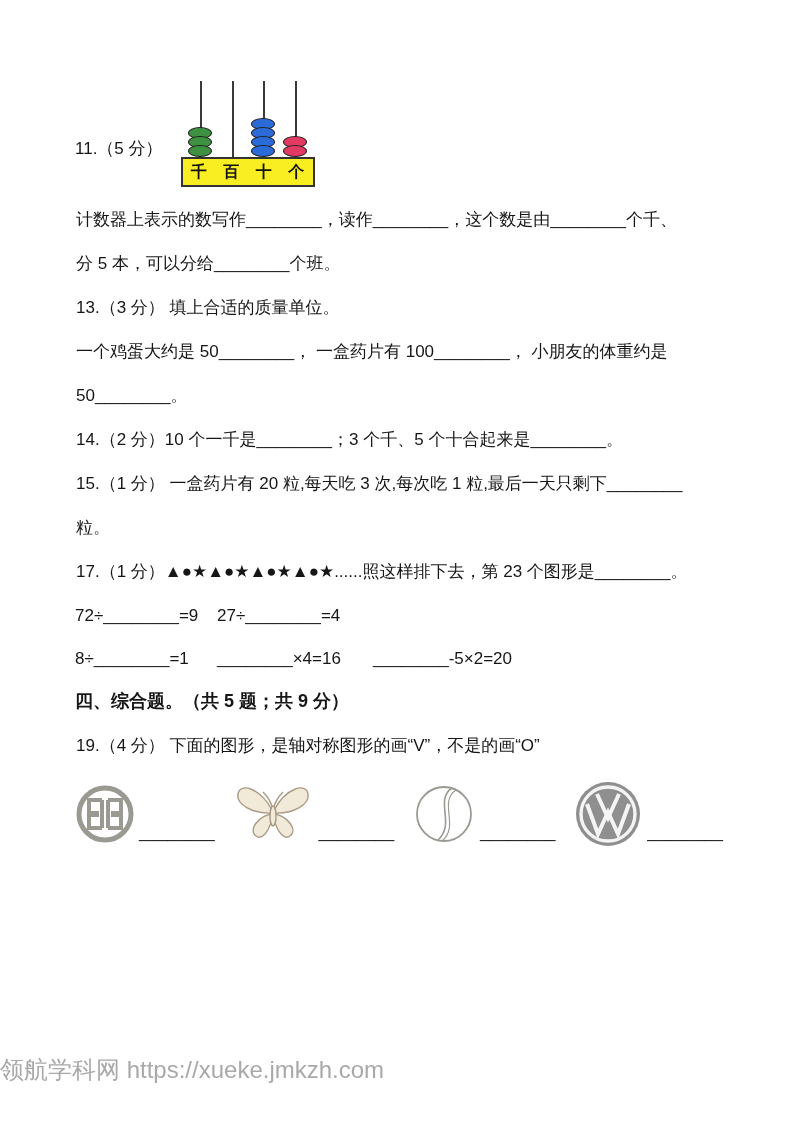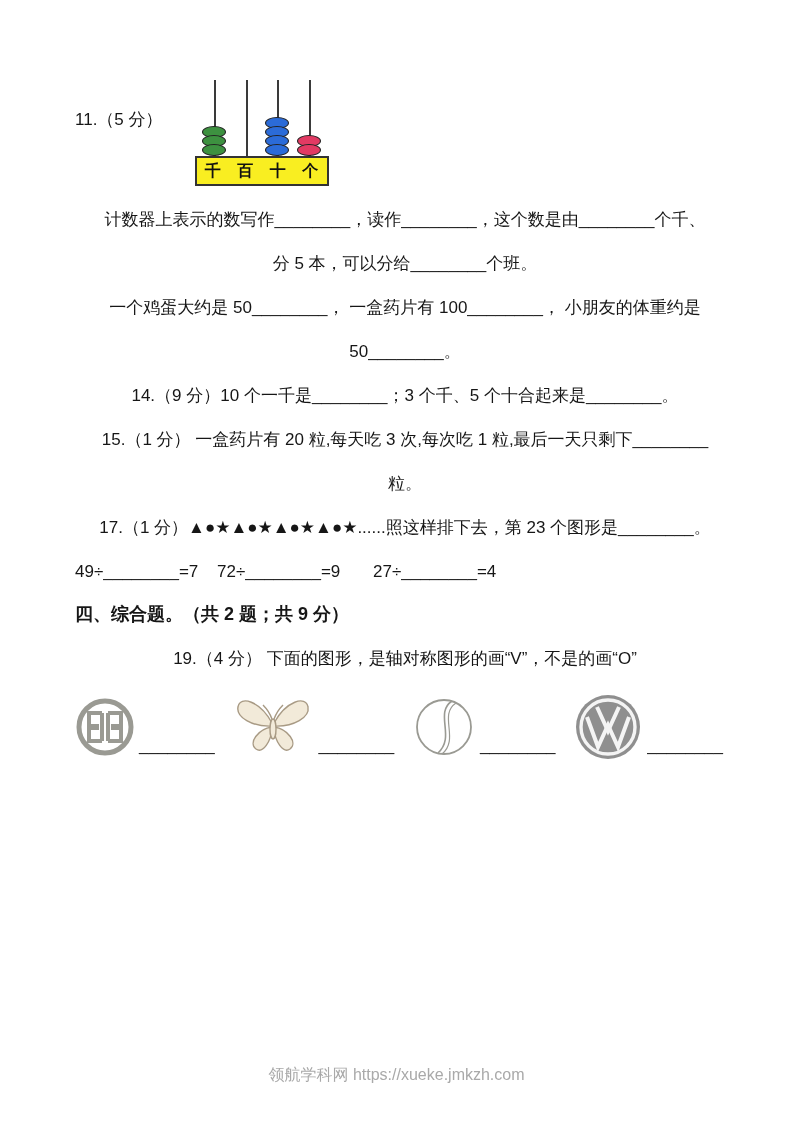--- a/index.html
+++ b/index.html
@@ -6,37 +6,37 @@
   .page{
     position:relative;
     width:793px;height:1122px;
     background:#ffffff;
     font-family:"Liberation Sans","DejaVu Sans",sans-serif;
     color:#161616;
     box-sizing:border-box;
     padding:80px 58px 0 75px;
     overflow:hidden;
   }
-  p.line{margin:1px;line-height:43px;font-size:17px;text-align:center;}
-  .q11-row{display:flex;gap:20px;height:108px;margin-bottom:10px;}
+  p.line{margin:1px;line-height:43px;font-size:17px;}
+  .q11-row{display:flex;align-items:center;gap:6px;height:108px;margin-bottom:10px;}
   .q11-label{font-size:17px;white-space:nowrap;padding-top:28px;}
   
   .abacus{position:relative;width:134px;height:106px;margin-left:12px;}
   .ab-cols{position:absolute;left:4px;top:0;width:126px;height:76px;display:flex;}
   .ab-col{position:relative;flex:1;display:flex;flex-direction:column;justify-content:flex-end;align-items:center;}
   .ab-rod{position:absolute;left:50%;top:0;width:2px;height:76px;background:#3a3a3a;}
   .ab-bead{position:relative;width:24px;height:12px;border-radius:50%;border:1.5px solid #222;margin-top:-3px;box-sizing:border-box;}
   .ab-base{position:absolute;left:0;bottom:0;width:134px;height:30px;border:2px solid #333;box-sizing:border-box;display:flex;justify-content:space-around;align-items:center;font-weight:bold;font-size:16px;color:#111;}
   .book-icon-wrap{display:inline-block;vertical-align:middle;margin:0 6px;}
   .eq-grid{display:grid;grid-template-columns:142px 156px auto;line-height:43px;font-size:17px;}
   .section-title{margin:0;line-height:43px;font-size:18px;font-weight:bold;}
   .logos-row{display:flex;justify-content:space-between;align-items:center;width:648px;height:86px;margin:4px 0 2px 0;}
   .logo-item{display:flex;align-items:center;}
   .logo-blank{font-size:17px;margin-top:38px;margin-left:4px;letter-spacing:0;}
-  .footer{position:absolute;left:0;bottom:36px;width:100%;text-align:center;color:#a9a9a9;font-size:16px;}
+  .footer{position:absolute;left:0;bottom:36px;width:100%;text-align:left;color:#a9a9a9;font-size:24px;}
   svg{display:block;}
 </style>
 </head>
 <body>
 
 <div class="page">
 
   <div class="q11-row">
     <span class="q11-label">11.（5 分）</span>
     <div class="abacus">
@@ -69,38 +69,43 @@
           <span class="ab-label">十</span>
           <span class="ab-label">个</span>
         </div>
     </div>
   </div>
 
   <p class="line">计数器上表示的数写作________，读作________，这个数是由________个千、</p>
 
   <p class="line">分 5 本，可以分给________个班。</p>
 
+  <p class="line">13.（3 分） 填上合适的质量单位。</p>
   <p class="line">一个鸡蛋大约是 50________， 一盒药片有 100________， 小朋友的体重约是</p>
   <p class="line">50________。</p>
 
-  <p class="line">14.（9 分）10 个一千是________；3 个千、5 个十合起来是________。</p>
+  <p class="line">14.（2 分）10 个一千是________；3 个千、5 个十合起来是________。</p>
 
   <p class="line">15.（1 分） 一盒药片有 20 粒,每天吃 3 次,每次吃 1 粒,最后一天只剩下________</p>
   <p class="line">粒。</p>
 
 
   <p class="line">17.（1 分）▲●★▲●★▲●★▲●★......照这样排下去，第 23 个图形是________。</p>
 
   <div class="eq-grid">
-    <span>49÷________=7</span>
     <span>72÷________=9</span>
     <span>27÷________=4</span>
   </div>
+  <div class="eq-grid">
+    <span>8÷________=1</span>
+    <span>________×4=16</span>
+    <span>________-5×2=20</span>
+  </div>
 
-  <p class="section-title">四、综合题。（共 2 题；共 9 分）</p>
+  <p class="section-title">四、综合题。（共 5 题；共 9 分）</p>
 
   <p class="line">19.（4 分） 下面的图形，是轴对称图形的画“V”，不是的画“O”</p>
 
   <div class="logos-row">
     <span class="logo-item">
       <span>
           <svg width="60" height="60" viewBox="0 0 60 60">
         <circle cx="30" cy="30" r="26" fill="none" stroke="#9a9a93" stroke-width="5"></circle>
         <g fill="none" stroke="#9a9a93" stroke-width="4">
           <path d="M27 16 H14 V29 H24 M24 31 H14 V44 H27"></path>

